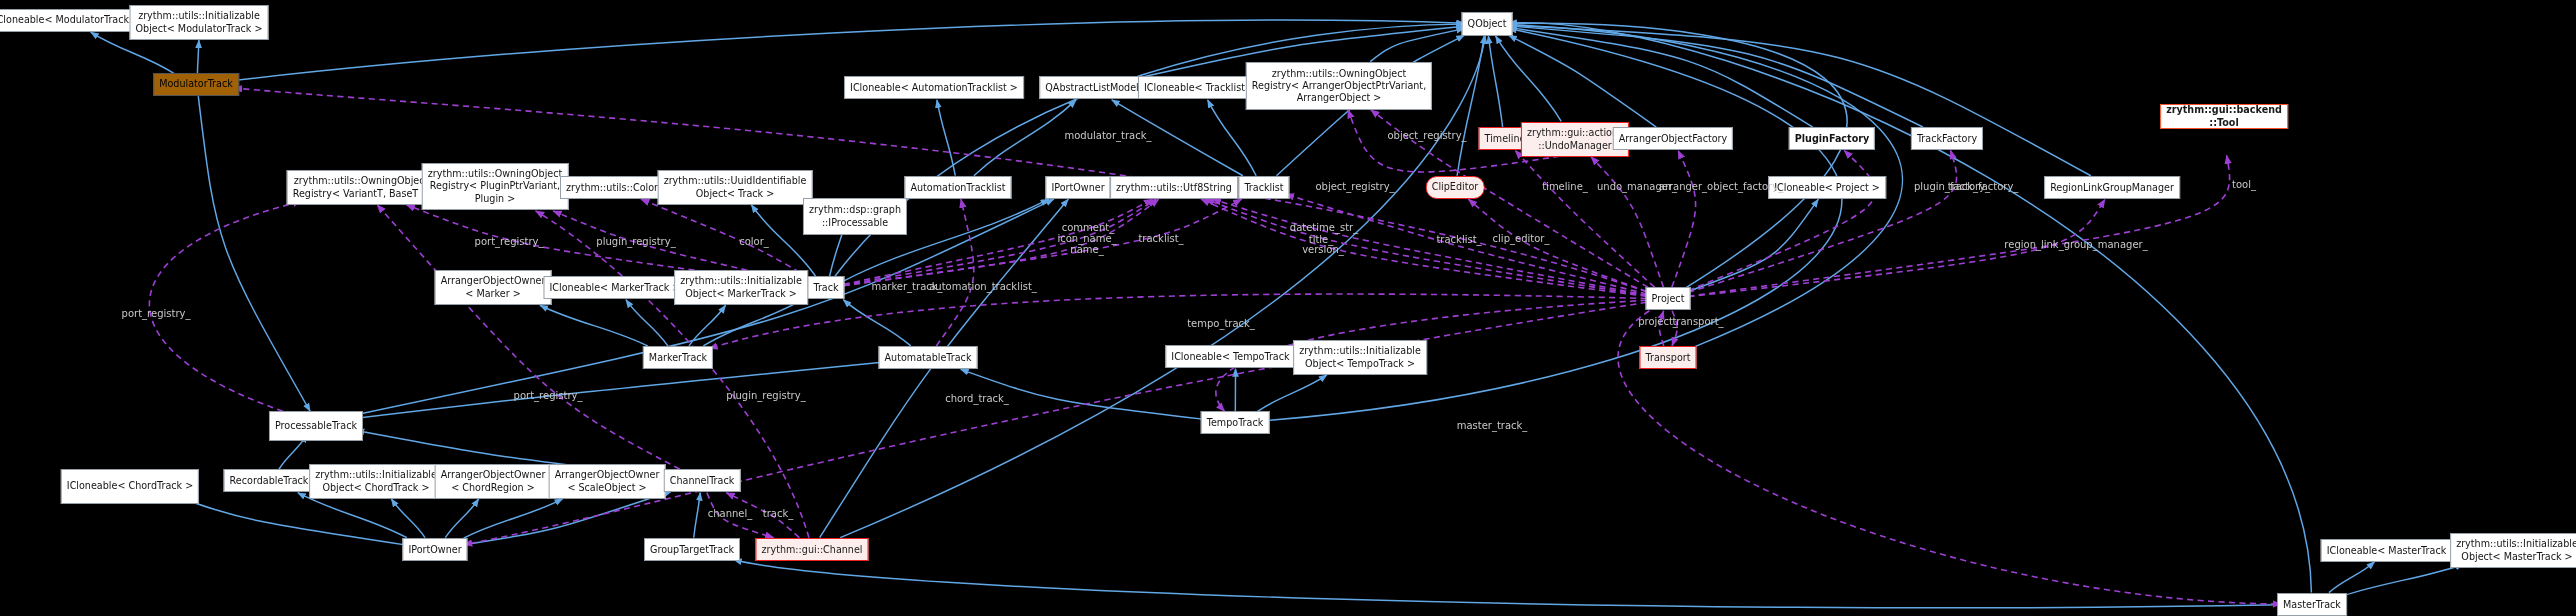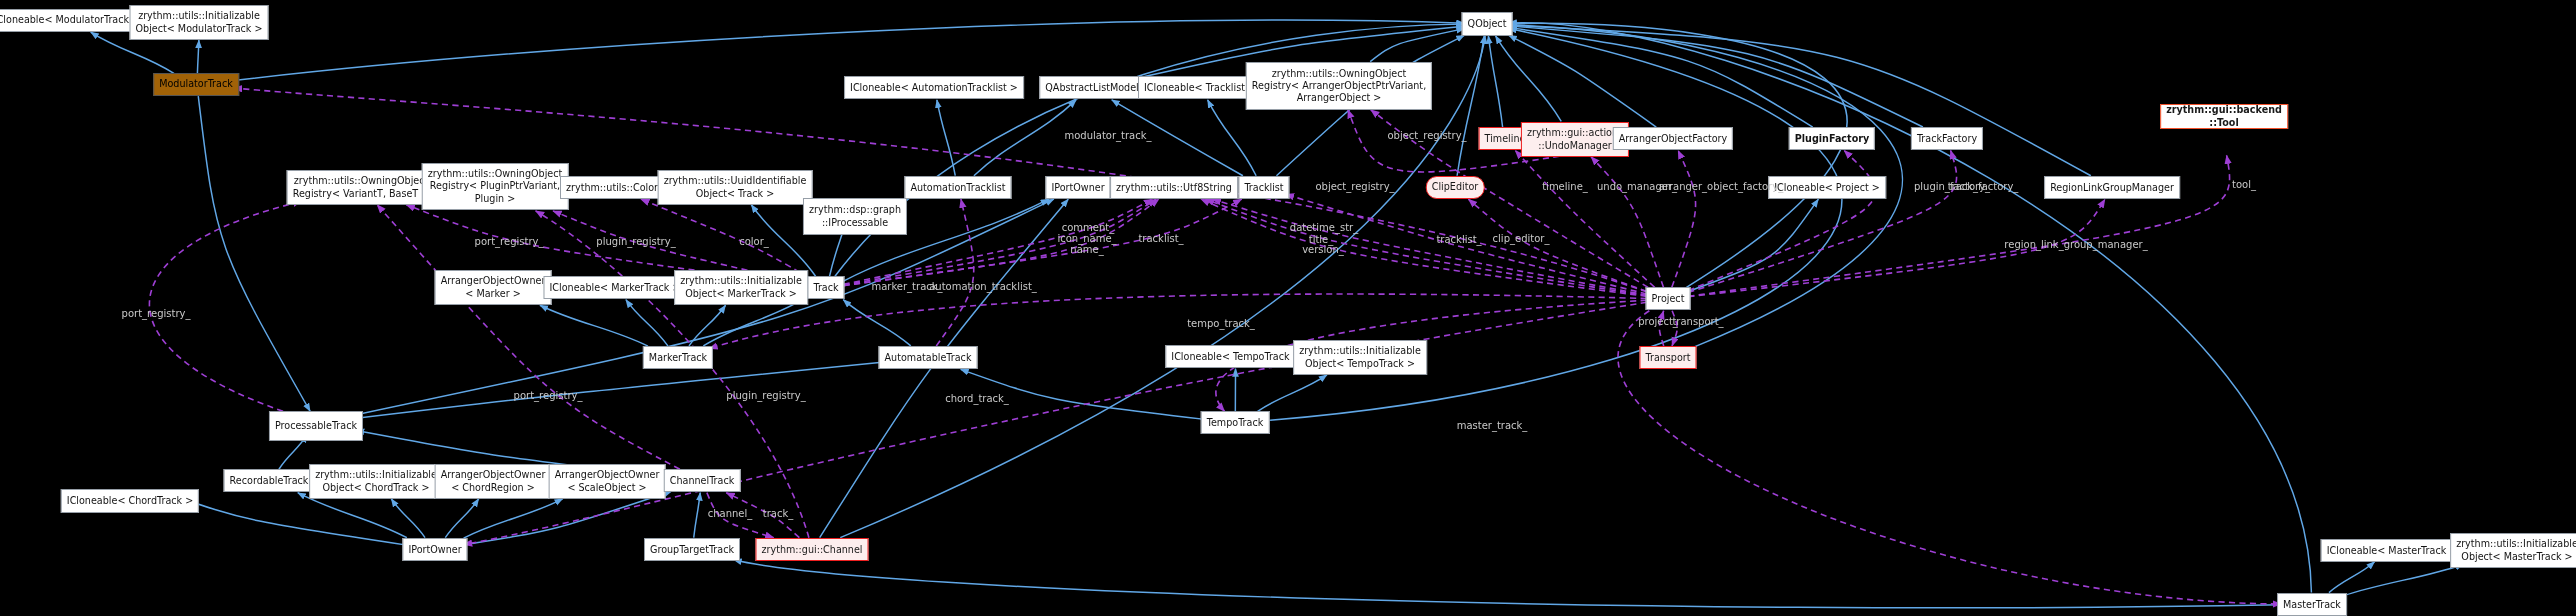--- a/index.html
+++ b/index.html
@@ -238,21 +238,21 @@
       </div>
       <div class="node truncated" style="left: 1668px; top: 346px; height: 23.4px; transform: translateX(-50%);">
         <div>Transport</div>
       </div>
       <div class="node normal" style="left: 316px; top: 411px; height: 30px; transform: translateX(-50%);">
         <div>ProcessableTrack</div>
       </div>
       <div class="node normal" style="left: 1235px; top: 411px; height: 23.4px; transform: translateX(-50%);">
         <div>TempoTrack</div>
       </div>
-      <div class="node normal" style="left: 130px; top: 469px; height: 24px; transform: translateX(-50%); margin-top: 20px;">
+      <div class="node normal" style="left: 130px; top: 469px; height: 35px; transform: translateX(-50%);">
         <div>ICloneable&lt; ChordTrack &gt;</div>
       </div>
       <div class="node normal" style="left: 269px; top: 469px; height: 23.4px; transform: translateX(-50%);">
         <div>RecordableTrack</div>
       </div>
       <div class="node normal" style="left: 376px; top: 464px; height: 35px; transform: translateX(-50%);">
         <div>zrythm::utils::Initializable</div>
         <div>Object&lt; ChordTrack &gt;</div>
       </div>
       <div class="node normal" style="left: 493px; top: 464px; height: 35px; transform: translateX(-50%);">

